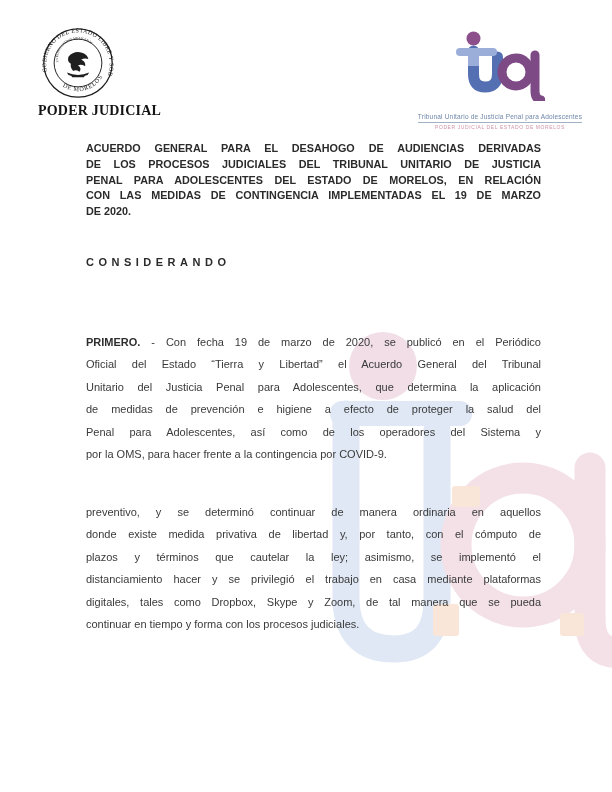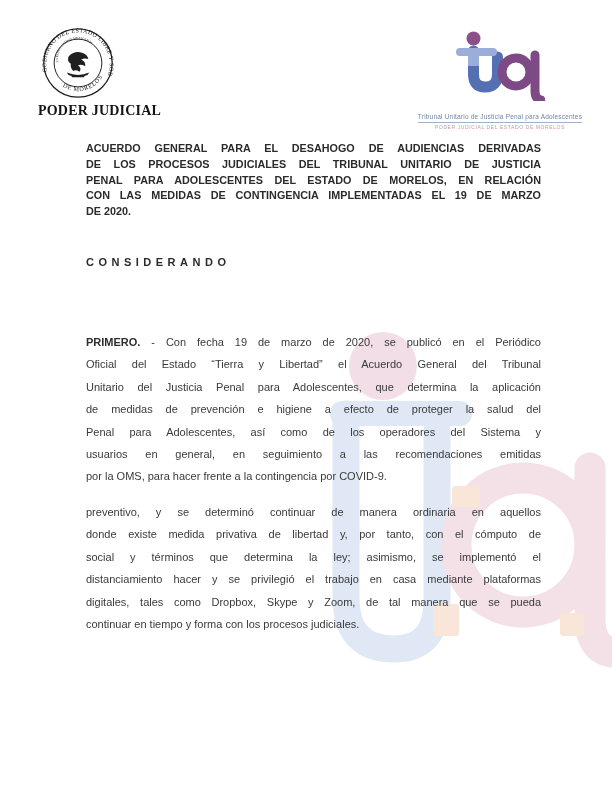--- a/index.html
+++ b/index.html
@@ -116,28 +116,27 @@
   </div>
 
   <div class="heading">CONSIDERANDO</div>
 
   <div class="para p1">
     <div class="jline"><span class="lead">PRIMERO.</span><span> - Con fecha 19 de marzo de 2020, se publicó en el Periódico</span></div>
     <div class="jline">Oficial del Estado “Tierra y Libertad” el Acuerdo General del Tribunal</div>
     <div class="jline">Unitario del Justicia Penal para Adolescentes, que determina la aplicación</div>
     <div class="jline">de medidas de prevención e higiene a efecto de proteger la salud del</div>
     <div class="jline">Penal para Adolescentes, así como de los operadores del Sistema y</div>
-    <div class="jline">usuarios en general, en seguimiento a las recomendaciones emitidas</div>
     <div class="jline last">por la OMS, para hacer frente a la contingencia por COVID-9.</div>
   </div>
 
   <div class="para p2">
     <div class="jline">preventivo, y se determinó continuar de manera ordinaria en aquellos</div>
     <div class="jline">donde existe medida privativa de libertad y, por tanto, con el cómputo de</div>
-    <div class="jline">social y términos que determina la ley; asimismo, se implementó el</div>
+    <div class="jline">plazos y términos que cautelar la ley; asimismo, se implementó el</div>
     <div class="jline">distanciamiento hacer y se privilegió el trabajo en casa mediante plataformas</div>
     <div class="jline">digitales, tales como Dropbox, Skype y Zoom, de tal manera que se pueda</div>
     <div class="jline last">continuar en tiempo y forma con los procesos judiciales.</div>
   </div>
 
   <div class="footer" style="color:#5b9bd5;">
     
     
   </div>
 

